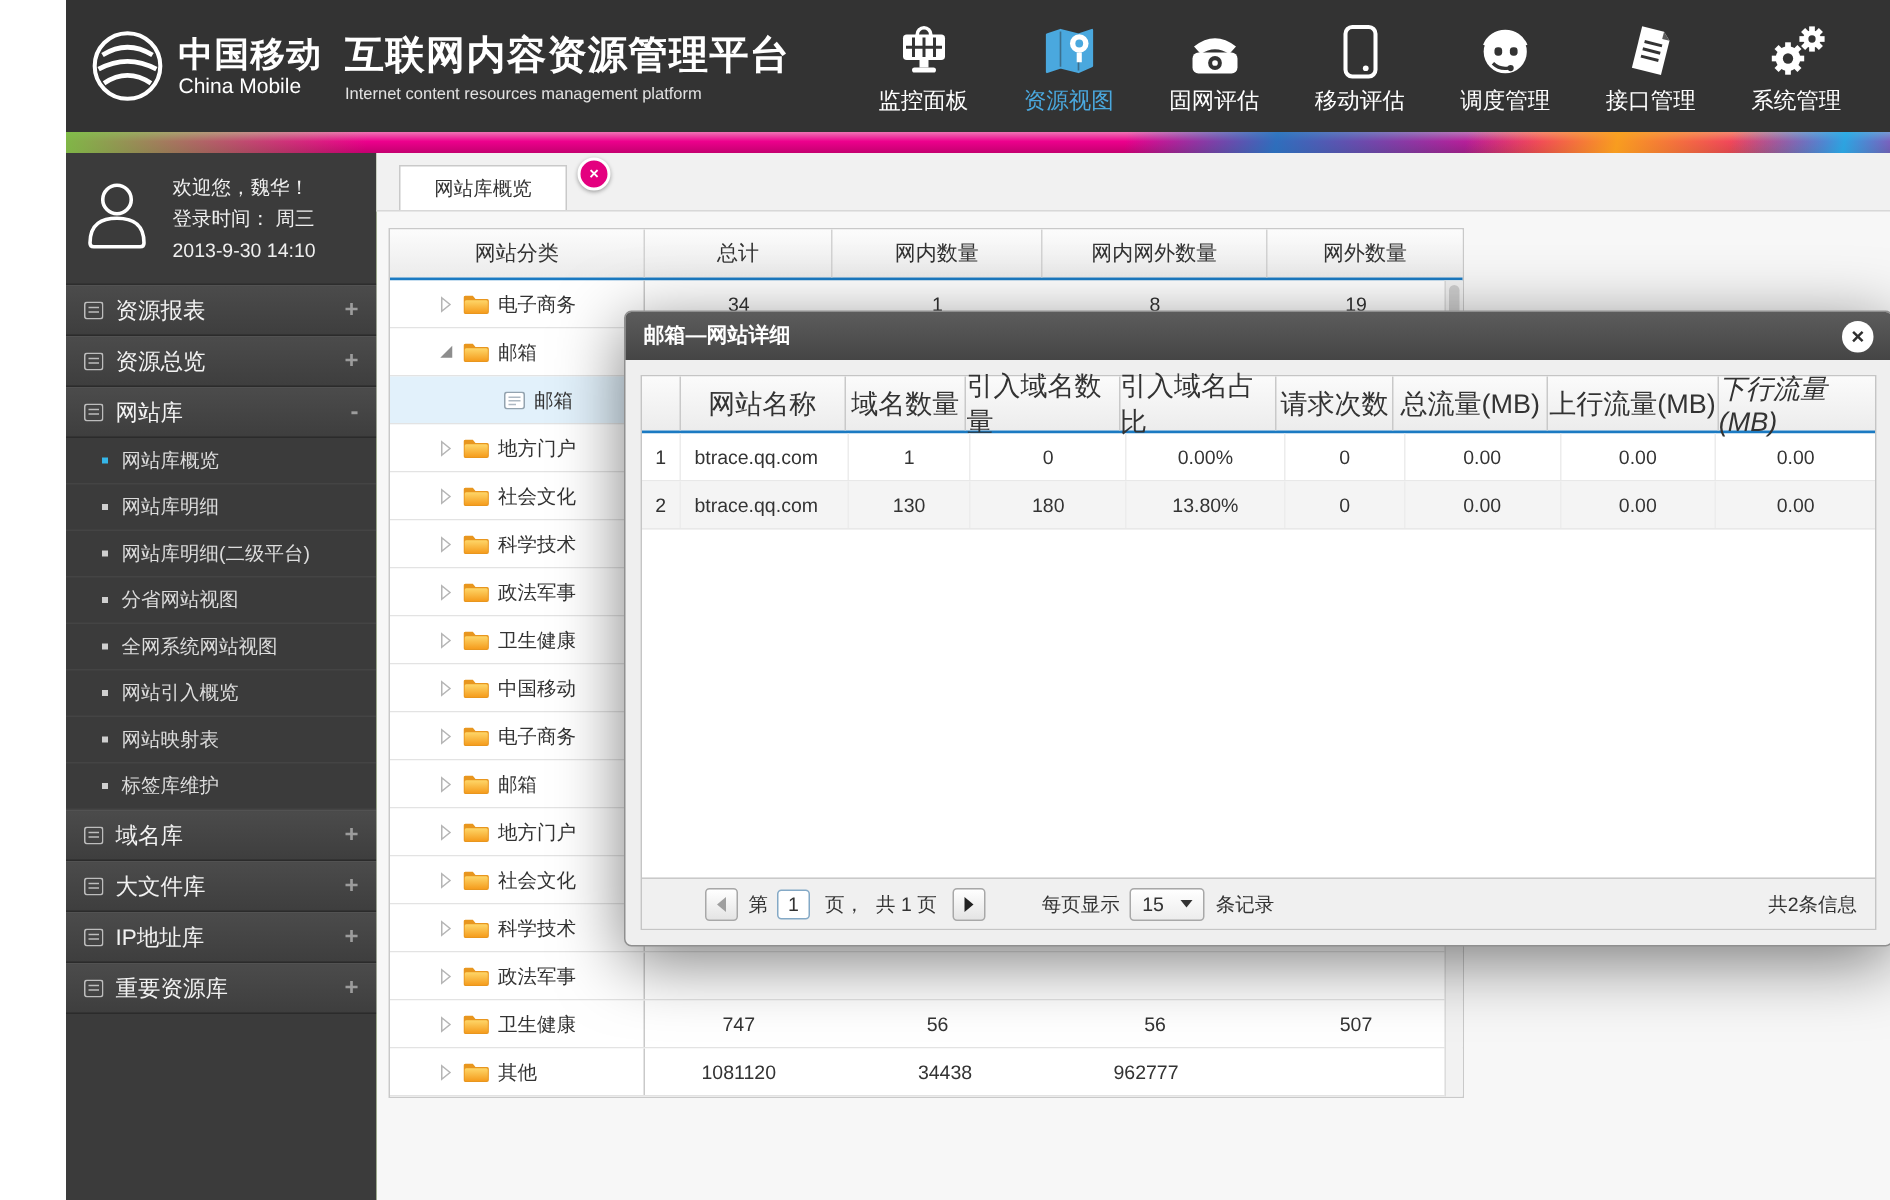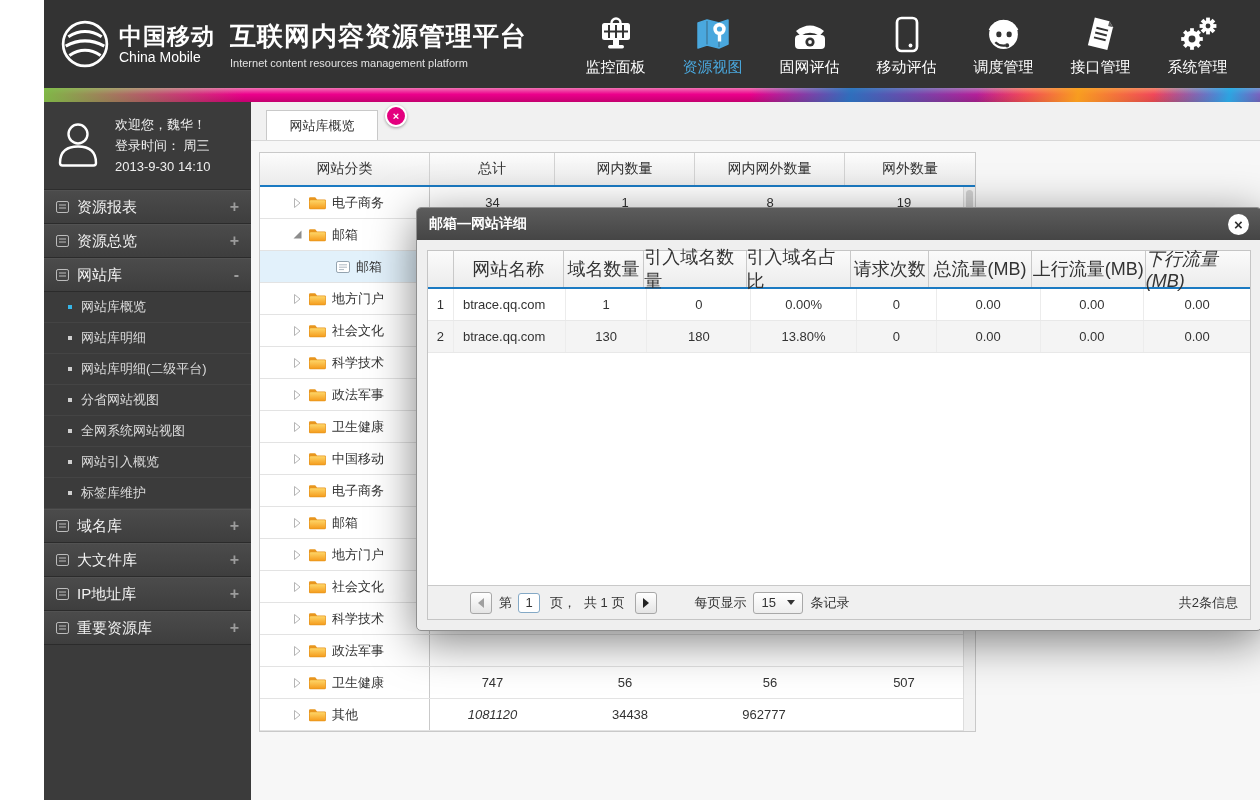--- a/index.html
+++ b/index.html
@@ -318,20 +318,24 @@
         <div class="subitem">
           <span class="bullet"></span>
           <span>全网系统网站视图</span>
         </div>
         <div class="subitem">
           <span class="bullet"></span>
           <span>网站引入概览</span>
         </div>
         <div class="subitem">
           <span class="bullet"></span>
+          <span>网站映射表</span>
+        </div>
+        <div class="subitem">
+          <span class="bullet"></span>
           <span>标签库维护</span>
         </div>
         <div class="group">
           <span class="gicon">
             <svg width="13" height="12" viewBox="0 0 13 12">
               <rect x="0.5" y="0.5" width="12" height="11" rx="1.6" fill="none" stroke="#bdbdbd"></rect>
               <line x1="3" y1="4" x2="10" y2="4" stroke="#bdbdbd"></line>
               <line x1="3" y1="7" x2="10" y2="7" stroke="#bdbdbd"></line>
             </svg>
           </span>
@@ -716,21 +720,21 @@
                 </svg>
               </span>
               <span class="ficon">
                 <svg width="17" height="14" viewBox="0 0 17 14">
                   <path d="M1.2,1.2 h5 l1.8,2.2 H15.8 a1.1,1.1 0 0 1 1.1,1.1 V12 a1.3,1.3 0 0 1 -1.3,1.3 H1.3 A1.3,1.3 0 0 1 0,12 V2.4 A1.2,1.2 0 0 1 1.2,1.2 Z" fill="#e8961e"></path>
                   <rect x="0.8" y="4.2" width="15.4" height="8.4" rx="1" fill="url(#gradFolder)"></rect>
                 </svg>
               </span>
               <span>其他</span>
             </div>
-            <div class="vcell" style="width: 125px; font-style: italic;">1081120</div>
+            <div class="vcell" style="width: 125px;">1081120</div>
             <div class="vcell" style="width: 150px;">34438</div>
             <div class="vcell" style="width: 118px;">962777</div>
           </div>
           <div class="vscroll">
           <div class="vthumb"></div>
         </div>
       </div>
     </div>
   </div>
 

